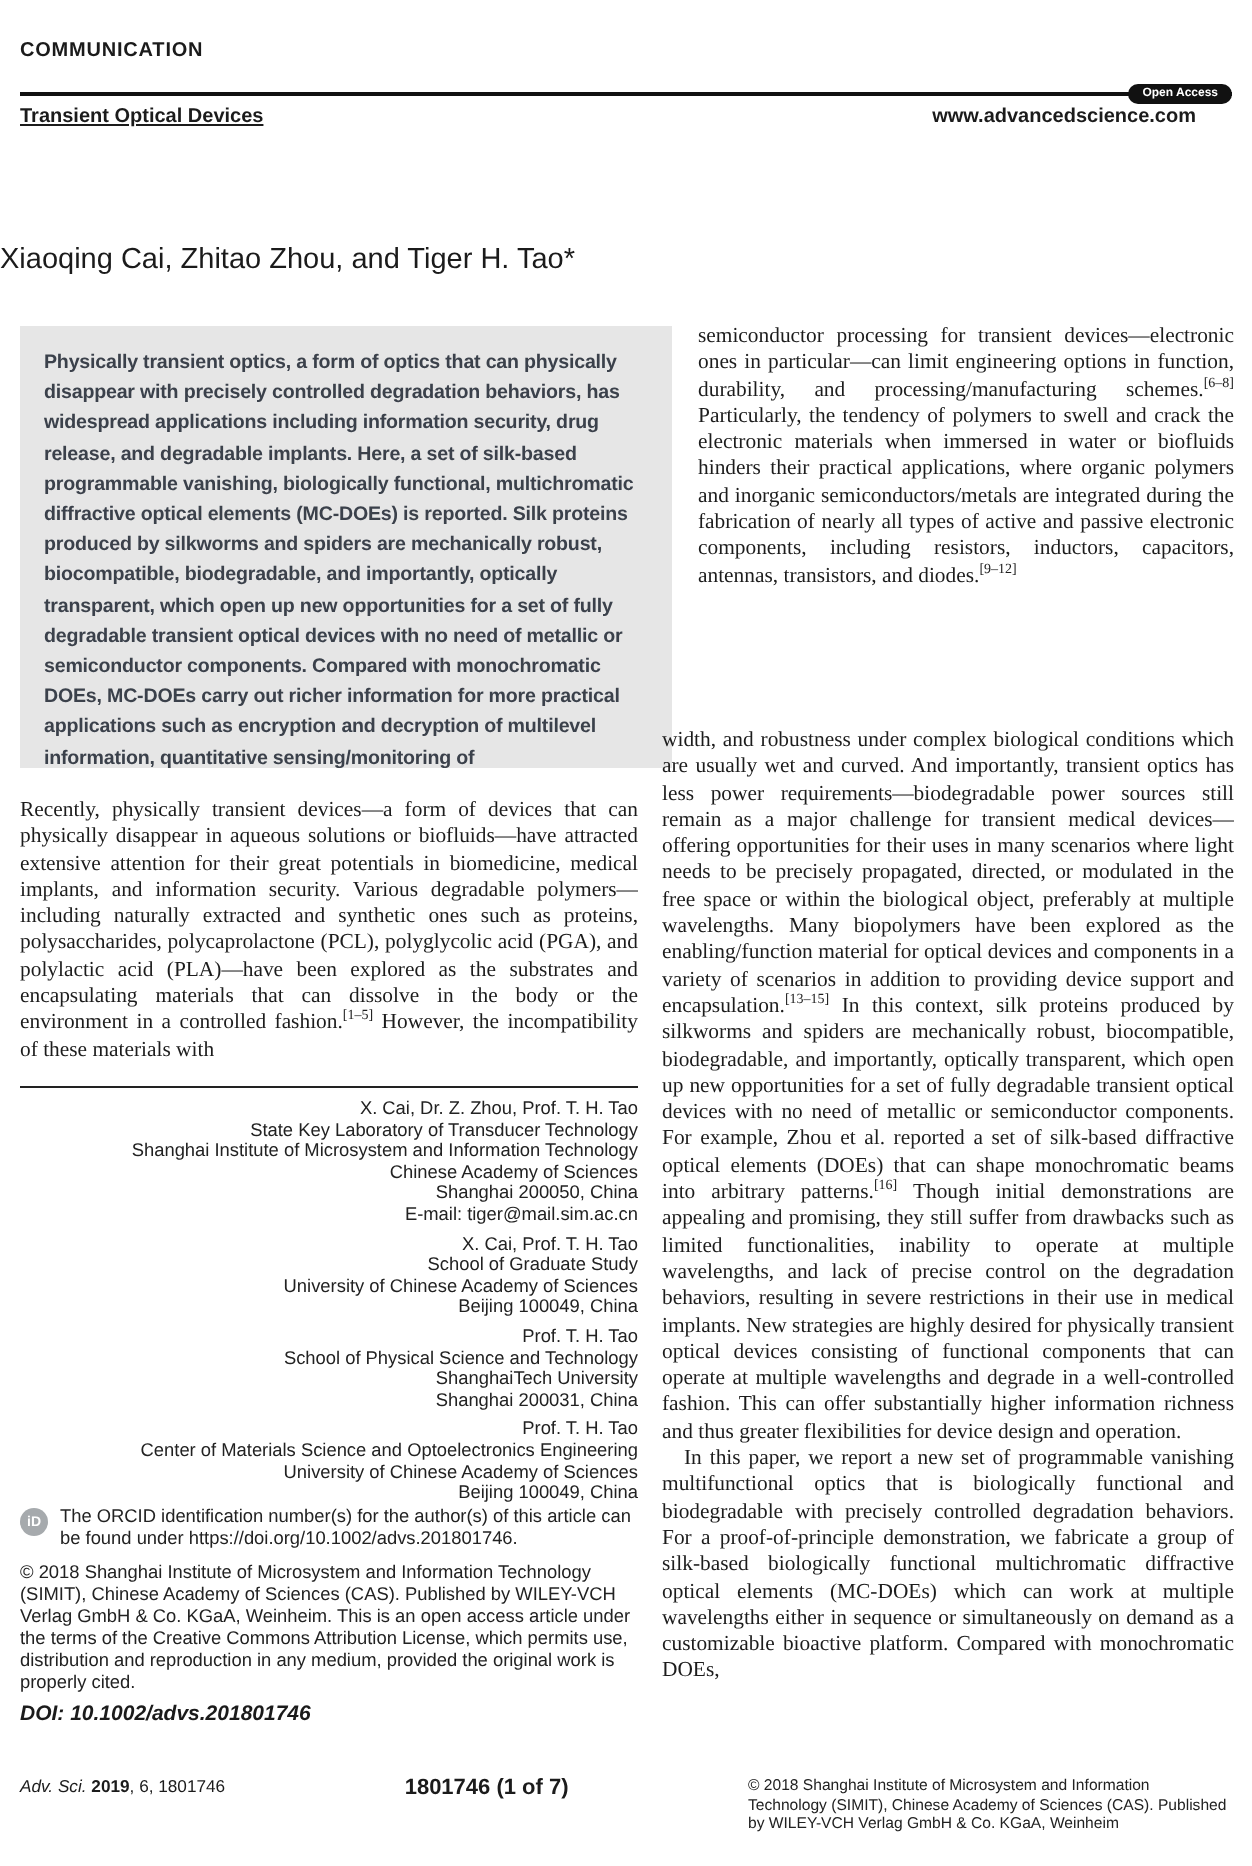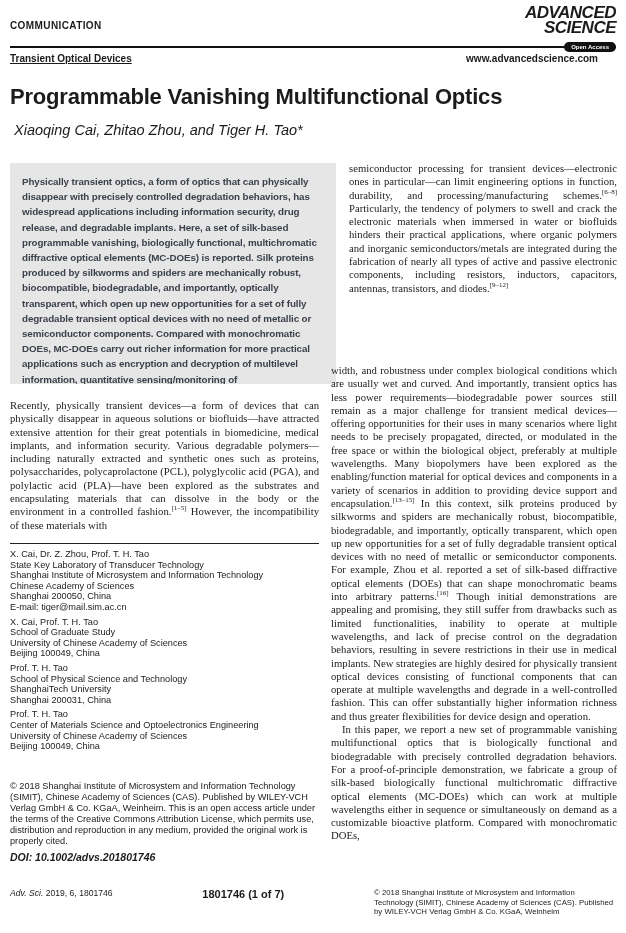--- a/index.html
+++ b/index.html
@@ -12,75 +12,70 @@
   .logo{right:10px;top:6px;text-align:right;font-weight:bold;font-style:italic;
         font-size:17px;line-height:14.5px;letter-spacing:-.5px;}
   .header-rule{left:10px;right:10px;top:46px;border-top:2px solid #111;height:0;}
   .oa-badge{right:10px;top:42px;background:#111;color:#fff;font-size:6px;font-weight:bold;
             padding:1px 7px;border-radius:6px;line-height:8px;}
   .topic{left:10px;top:53px;font-size:10px;font-weight:bold;text-decoration:underline;}
   .website{right:28px;top:53px;font-size:10px;font-weight:bold;}
 
   
   .title{left:10px;top:84px;font-size:22px;font-weight:bold;letter-spacing:-.2px;}
-  .authors{left:14px;top:122px;font-size:14.5px;font-style:italic;text-align:right;}
+  .authors{left:0;top:122px;font-size:14.5px;text-align:right;}
 
   
   .abstract-box{left:10px;top:163px;width:326px;height:221px;background:#e6e6e6;
                 box-sizing:border-box;padding:11px 12px;overflow:hidden;}
   .abstract-box p{margin:0;font-size:9.8px;line-height:15.2px;font-weight:bold;
                   color:#3b414b;letter-spacing:-.1px;}
 
   
   .body-text{font-family:"Liberation Serif",serif;font-size:10.7px;line-height:13.3px;
              text-align:justify;color:#1c1c1c;}
   .body-text p{margin:0;}
   .body-text p.indent{text-indent:11px;}
   .body-text sup{font-size:7px;line-height:0;}
   .col-narrow{left:349px;top:162px;width:268px;height:226px;overflow:hidden;}
   .col-left{left:10px;top:399px;width:309px;height:147px;overflow:hidden;}
   .col-right{left:331px;top:364px;width:286px;height:499px;overflow:hidden;}
 
   
   .fn-rule{left:10px;top:543px;width:309px;border-top:1px solid #222;height:0;}
   .footnotes{left:10px;top:549px;width:309px;font-size:9.2px;line-height:10.6px;color:#222;}
-  .fn-group{white-space:pre-line;margin:0 0 4px 0;}
+  .fn-group{white-space:pre-line;margin:0 0 4px 0;text-align:right;}
   .orcid-row{left:10px;top:753px;width:309px;display:flex;gap:6px;align-items:flex-start;}
   .orcid-icon{width:14px;height:14px;border-radius:50%;background:#a6aaad;color:#fff;
               font-size:7px;font-weight:bold;display:flex;align-items:center;
               justify-content:center;flex:0 0 14px;margin-top:1px;}
   .orcid-text{font-size:9.2px;line-height:11px;color:#222;}
   .license{left:10px;top:781px;width:309px;font-size:9.2px;line-height:11px;color:#222;}
   .doi{left:10px;top:851px;font-size:10.5px;font-weight:bold;font-style:italic;}
 
   
   .footer{left:10px;right:10px;top:888px;display:flex;justify-content:space-between;
           align-items:flex-start;}
   .cite{font-size:8.6px;}
   .cite .j{font-style:italic;}
-  .cite .y{font-weight:normal;}
+  .cite .y{font-weight:bold;}
   .pageinfo{font-size:11px;font-weight:bold;}
   .footer-copy{width:242px;font-size:7.8px;line-height:9.6px;text-align:left;color:#222;}
 </style>
 </head>
 <body>
 
 <div class="page">
 
   <div class="abs comm-label">COMMUNICATION</div>
-  <div class="abs logo">
-    <div>ADVANCED</div>
-    <div>SCIENCE</div>
-  </div>
   <div class="abs header-rule"></div>
   <div class="abs oa-badge">Open Access</div>
   <div class="abs topic">Transient Optical Devices</div>
   <div class="abs website">www.advancedscience.com</div>
 
-  <div class="abs title">Programmable Vanishing Multifunctional Optics</div>
   <div class="abs authors">Xiaoqing Cai, Zhitao Zhou, and Tiger H. Tao*</div>
 
   <div class="abs abstract-box">
     <p>Physically transient optics, a form of optics that can physically disappear with precisely controlled degradation behaviors, has widespread applications including information security, drug release, and degradable implants. Here, a set of silk-based programmable vanishing, biologically functional, multichromatic diffractive optical elements (MC-DOEs) is reported. Silk proteins produced by silkworms and spiders are mechanically robust, biocompatible, biodegradable, and importantly, optically transparent, which open up new opportunities for a set of fully degradable transient optical devices with no need of metallic or semiconductor components. Compared with monochromatic DOEs, MC-DOEs carry out richer information for more practical applications such as encryption and decryption of multilevel information, quantitative sensing/monitoring of chemical/biological cascade reactions, and effective treatment of infections caused by multiple pathogens.</p>
   </div>
 
   <div class="abs body-text col-narrow">
     <p>semiconductor processing for transient devices—electronic ones in particular—can limit engineering options in function, durability, and processing/manufacturing schemes.<sup>[6–8]</sup> Particularly, the tendency of polymers to swell and crack the electronic materials when immersed in water or biofluids hinders their practical applications, where organic polymers and inorganic semiconductors/metals are integrated during the fabrication of nearly all types of active and passive electronic components, including resistors, inductors, capacitors, antennas, transistors, and diodes.<sup>[9–12]</sup></p>
   </div>
 
@@ -108,20 +103,24 @@
     <p class="fn-group">Prof. T. H. Tao
 School of Physical Science and Technology
 ShanghaiTech University
 Shanghai 200031, China</p>
     <p class="fn-group">Prof. T. H. Tao
 Center of Materials Science and Optoelectronics Engineering
 University of Chinese Academy of Sciences
 Beijing 100049, China</p>
   </div>
 
+  <div class="abs orcid-row">
+    <div class="orcid-icon">iD</div>
+    <div class="orcid-text">The ORCID identification number(s) for the author(s) of this article can be found under https://doi.org/10.1002/advs.201801746.</div>
+  </div>
 
   <div class="abs license">© 2018 Shanghai Institute of Microsystem and Information Technology (SIMIT), Chinese Academy of Sciences (CAS). Published by WILEY-VCH Verlag GmbH &amp; Co. KGaA, Weinheim. This is an open access article under the terms of the Creative Commons Attribution License, which permits use, distribution and reproduction in any medium, provided the original work is properly cited.</div>
   <div class="abs doi">DOI: 10.1002/advs.201801746</div>
 
   <div class="abs footer">
     <div class="cite"><span class="j">Adv. Sci.</span> <span class="y">2019</span><span>, 6, 1801746</span></div>
     <div class="pageinfo">1801746 (1 of 7)</div>
     <div class="footer-copy">© 2018 Shanghai Institute of Microsystem and Information Technology (SIMIT), Chinese Academy of Sciences (CAS). Published by WILEY-VCH Verlag GmbH &amp; Co. KGaA, Weinheim</div>
   </div>
 

